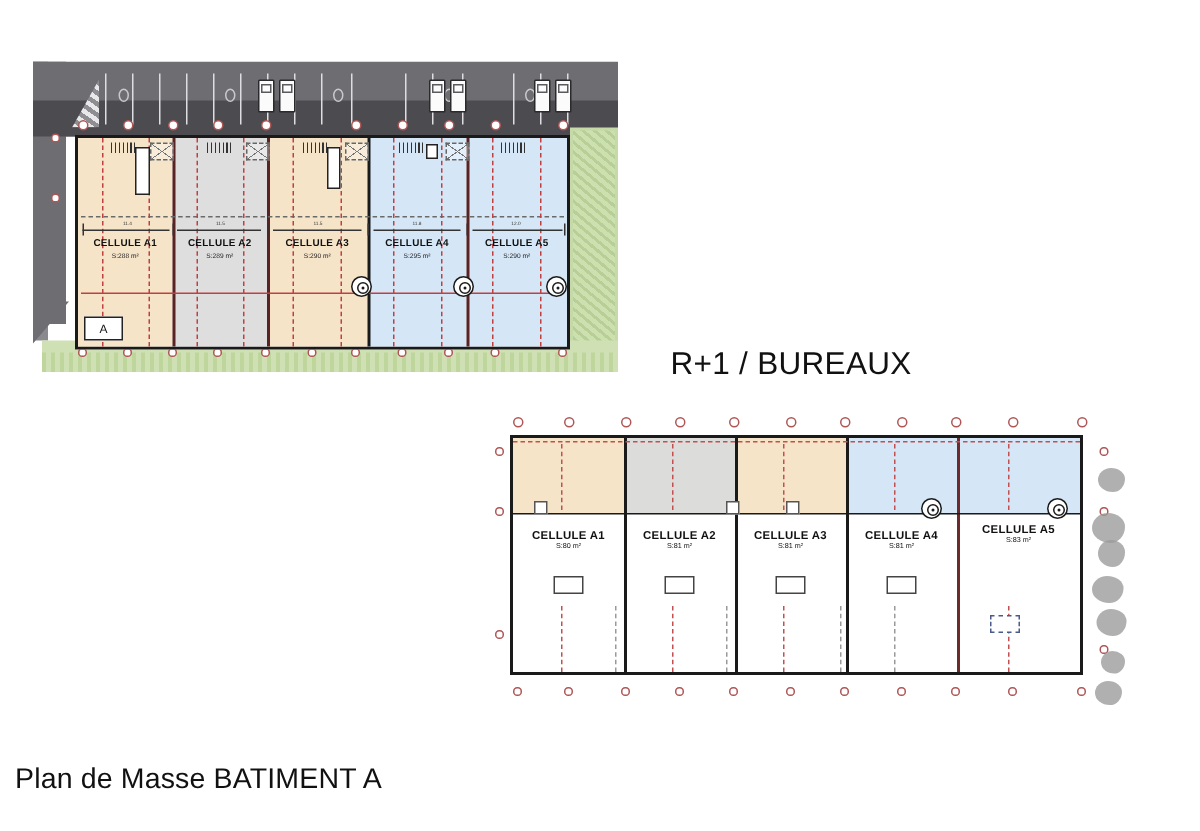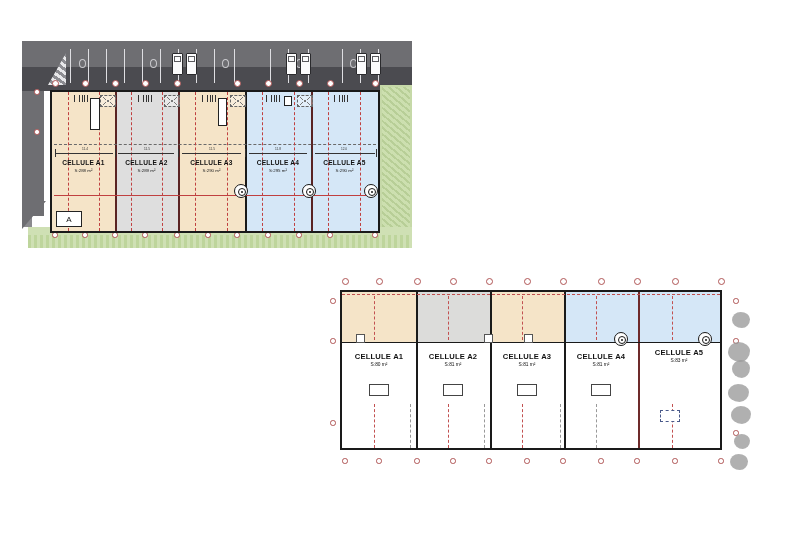--- a/index.html
+++ b/index.html
@@ -569,20 +569,21 @@
       </div>
       <div class="cell-label" style="left:259px; top:67px; width:67px;">
         <span class="nm">CELLULE A5</span>
         <span class="ar">S:290 m²</span>
       </div>
     </div>
 
     <div class="a-tag" style="left:34px; top:170px; width:26px; height:16px; line-height:15px;">A</div>
   </div>
 
+  <div class="doc-title" id="title-r1">R+1 / BUREAUX</div>
 
   <div id="plan-r1">
 
     <div class="bub" style="left:14px; top:6px;"></div>
     <div class="bub" style="left:48px; top:6px;"></div>
     <div class="bub" style="left:86px; top:6px;"></div>
     <div class="bub" style="left:122px; top:6px;"></div>
     <div class="bub" style="left:158px; top:6px;"></div>
     <div class="bub" style="left:196px; top:6px;"></div>
     <div class="bub" style="left:232px; top:6px;"></div>
@@ -675,14 +676,15 @@
       </div>
 
       <div class="room-box" style="left:27px; top:92px;"></div>
       <div class="room-box" style="left:101px; top:92px;"></div>
       <div class="room-box" style="left:175px; top:92px;"></div>
       <div class="room-box" style="left:249px; top:92px;"></div>
       <div class="room-box dashed" style="left:318px; top:118px;"></div>
     </div>
   </div>
 
+  <div class="doc-title" id="title-footer">Plan de Masse BATIMENT A</div>
 
 </div>
 
 </body></html>

